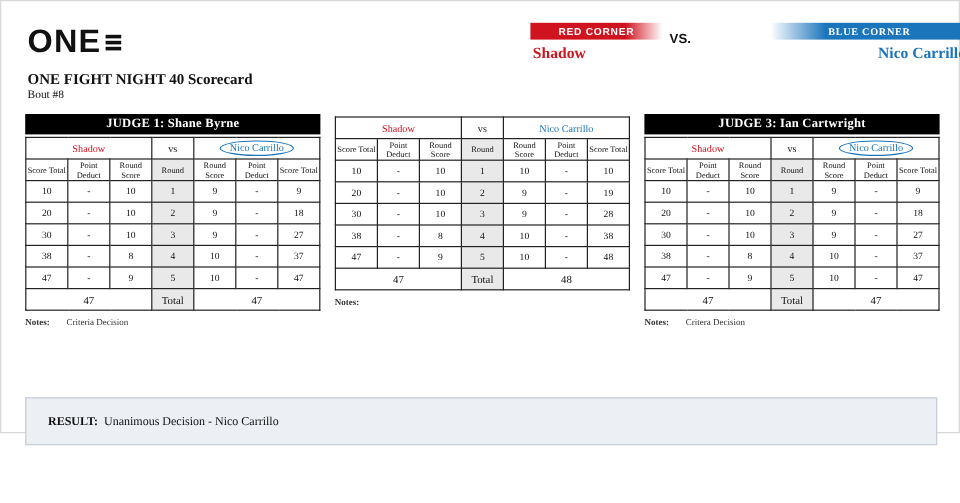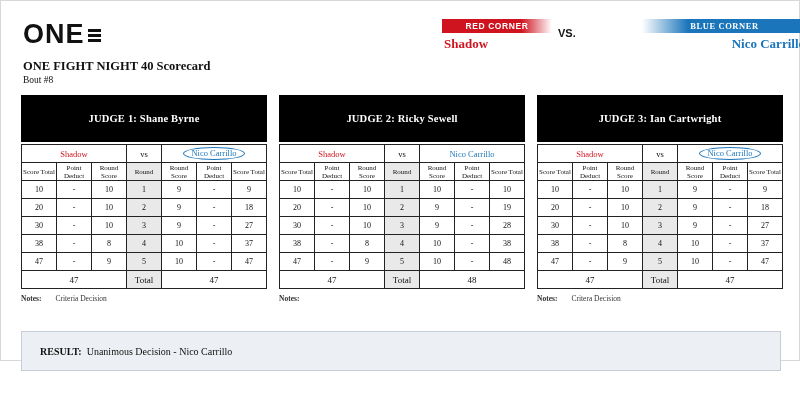--- a/index.html
+++ b/index.html
@@ -106,21 +106,21 @@
     justify-content:space-between;
   }
   .judge{width:246px;}
   .judge-bar{
     background:#000;
     color:#fff;
     text-align:center;
     font-family:"Liberation Serif", serif;
     font-weight:bold;
     font-size:10.5px;
-    padding:18px 0;
+    padding:3px 0;
     letter-spacing:.2px;
   }
   table.sc{
     width:100%;
     border-collapse:collapse;
     table-layout:fixed;
     font-size:8px;
     margin-top:2px;
   }
   table.sc td,table.sc th{
@@ -287,21 +287,20 @@
           <td colspan="3">47</td>
         </tr>
       </tbody>
         </table>
       <div class="notes">
         <span class="lbl">Notes:</span><span class="val">Criteria Decision</span>
       </div>
     </div>
 
     <div class="judge">
-      <div class="judge-bar">JUDGE 2: Ricky Sewell</div>
       <table class="sc">
         <tbody>
             <tr class="fighter-row">
           <td colspan="3" class="f-red">Shadow</td>
           <td class="f-vs">vs</td>
           <td colspan="3" class="f-blue">Nico Carrillo</td>
         </tr>
         <tr class="hdr">
           <td>Score Total</td>
           <td>Point Deduct</td>

